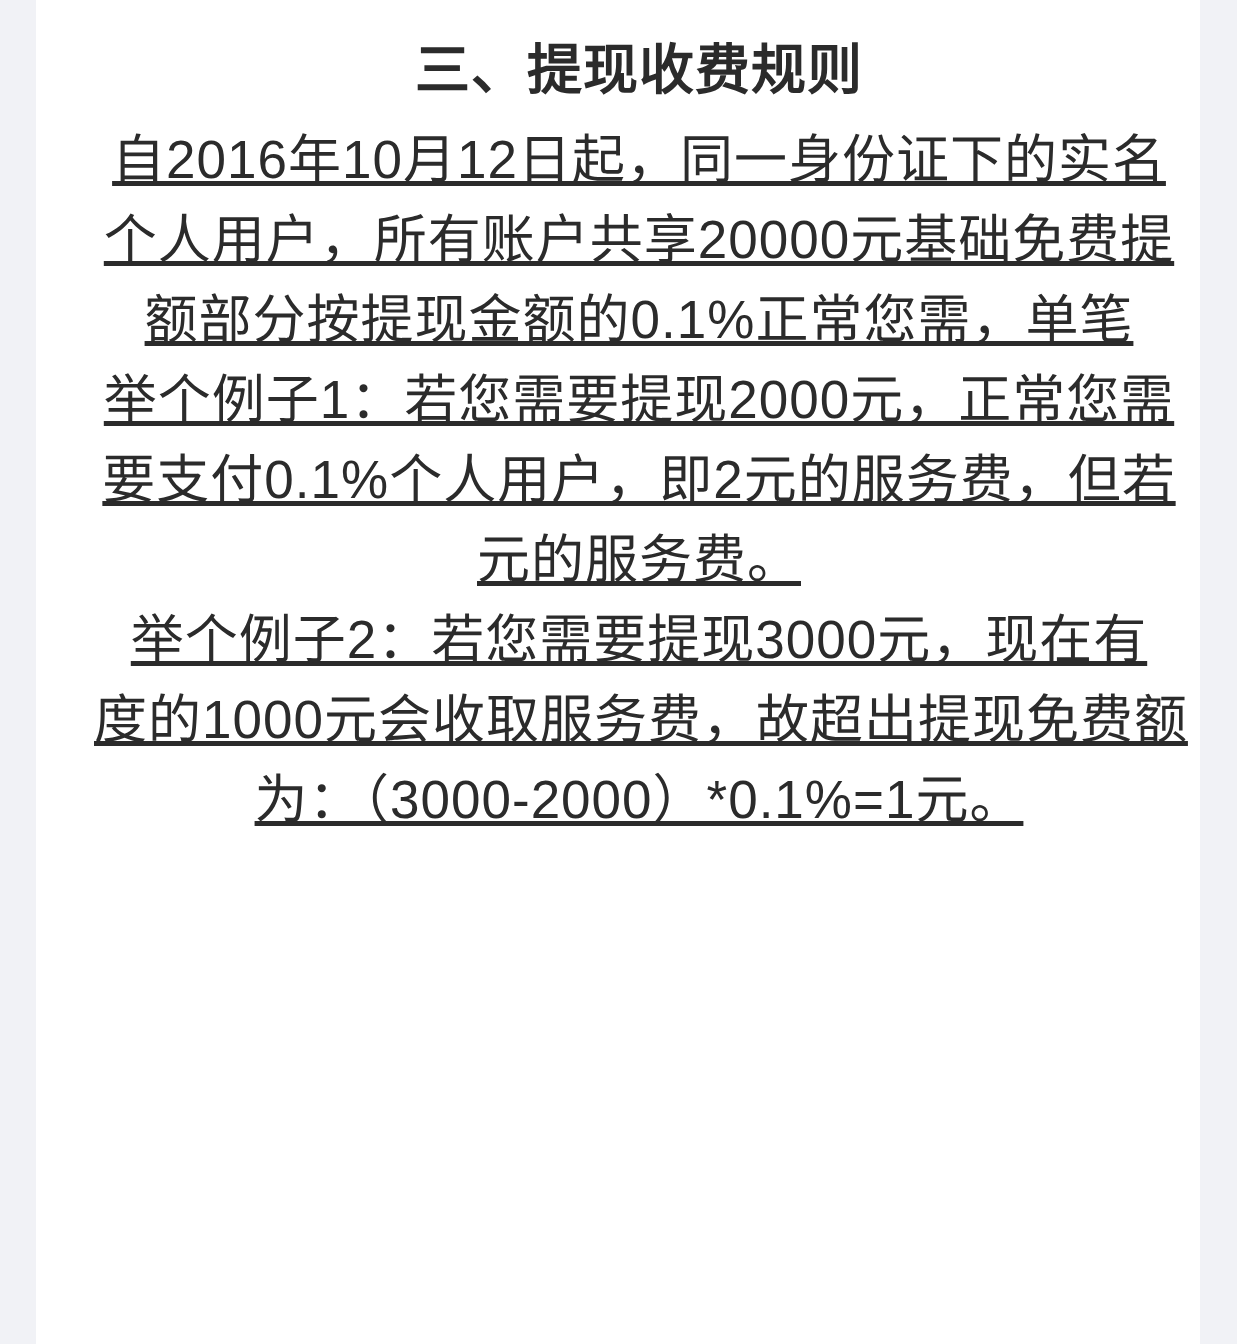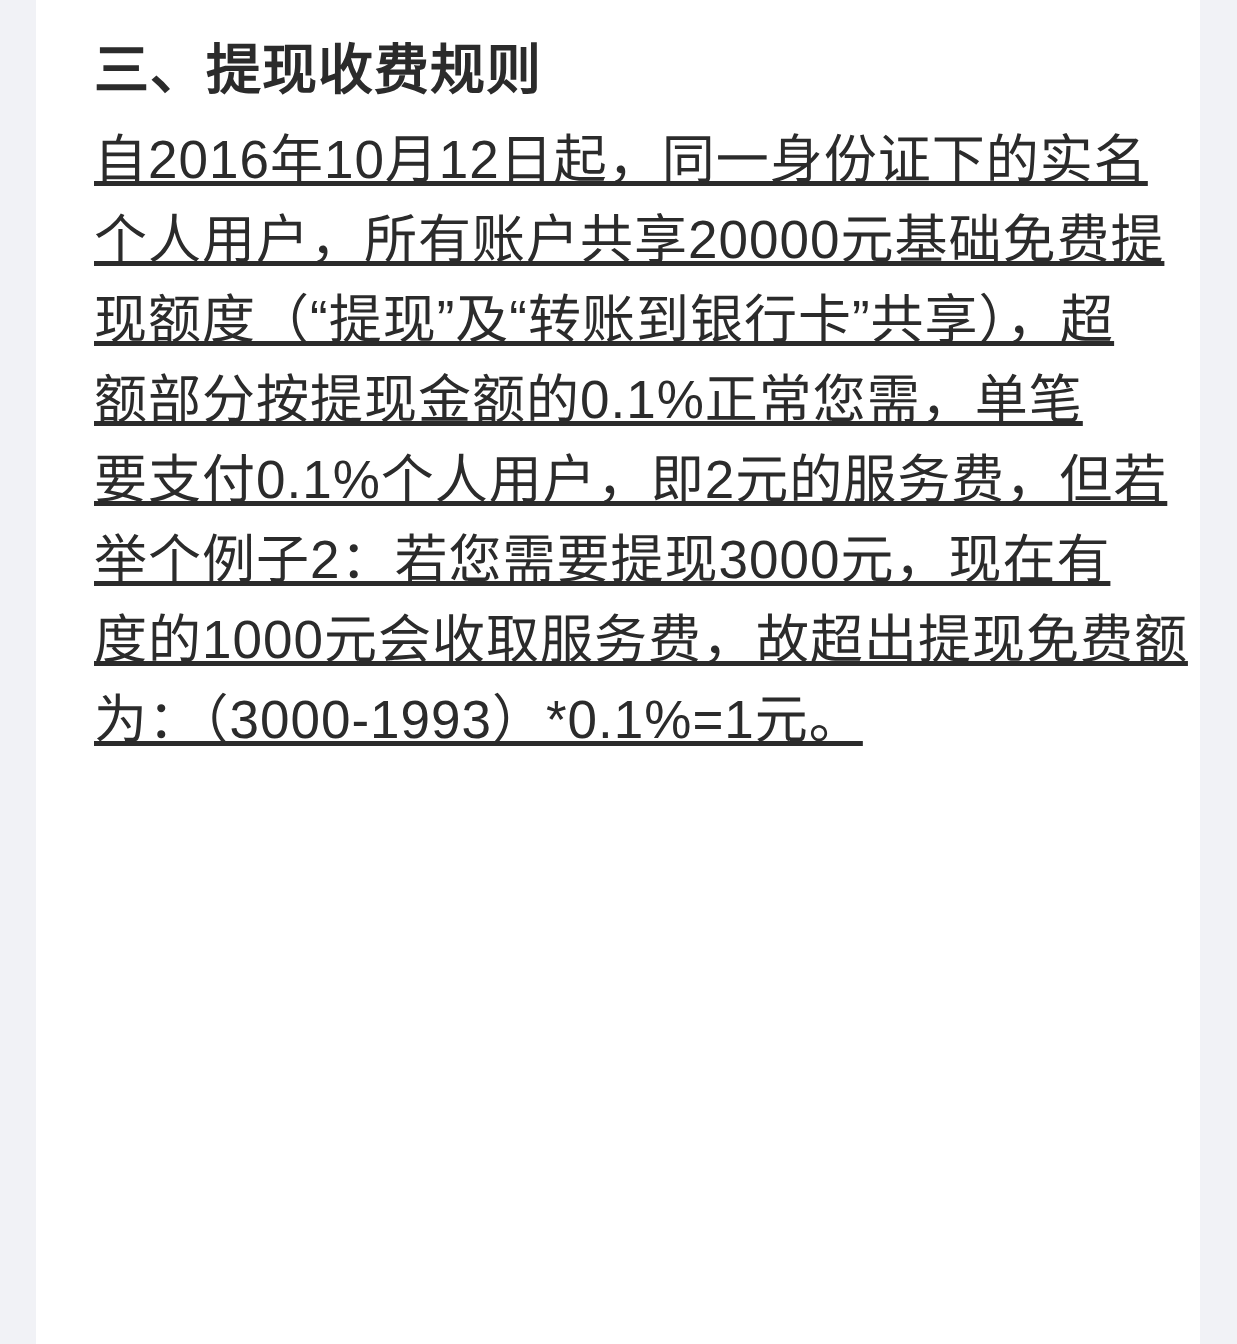--- a/index.html
+++ b/index.html
@@ -17,20 +17,21 @@
   }
   .content {
     position: absolute;
     left: 36px;
     top: 0;
     width: 1164px;
     height: 1344px;
     background: var(--content-bg);
     padding: 30px 16px 30px 58px;
     color: var(--text);
+    text-align: center;
   }
   .heading {
     font-size: 55px;
     font-weight: 700;
     line-height: 80px;
     letter-spacing: 1px;
     margin-bottom: 10px;
     white-space: nowrap;
   }
   .line {
@@ -48,28 +49,29 @@
 </head>
 <body>
 
 <div class="content">
 
   <div class="heading">三、提现收费规则</div>
 
   <div>
     <p class="line">自2016年10月12日起，同一身份证下的实名</p>
     <p class="line">个人用户，所有账户共享20000元基础免费提</p>
-    <p class="line">现额度（“提现”及“转账到银行卡”共享），超</p>
     <p class="line">额部分按提现金额的0.1%正常您需，单笔</p>
   </div>
 
 
   <div>
+    <p class="line">举个例子1：若您需要提现2000元，正常您需</p>
     <p class="line">要支付0.1%个人用户，即2元的服务费，但若</p>
+    <p class="line">元的服务费。</p>
   </div>
 
   <div>
     <p class="line">举个例子2：若您需要提现3000元，现在有</p>
     <p class="line">度的1000元会收取服务费，故超出提现免费额</p>
-    <p class="line">为：（3000-1993）*0.1%=1元。</p>
+    <p class="line">为：（3000-2000）*0.1%=1元。</p>
   </div>
 
 </div>
 
 </body></html>

